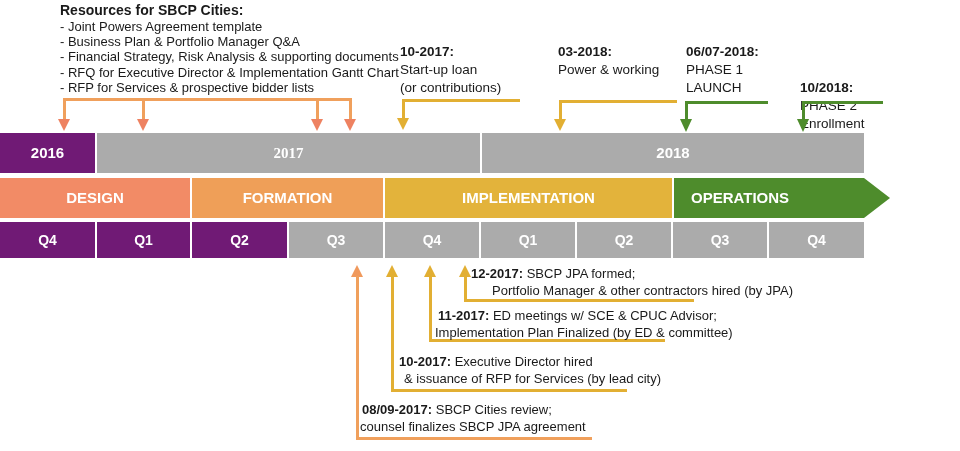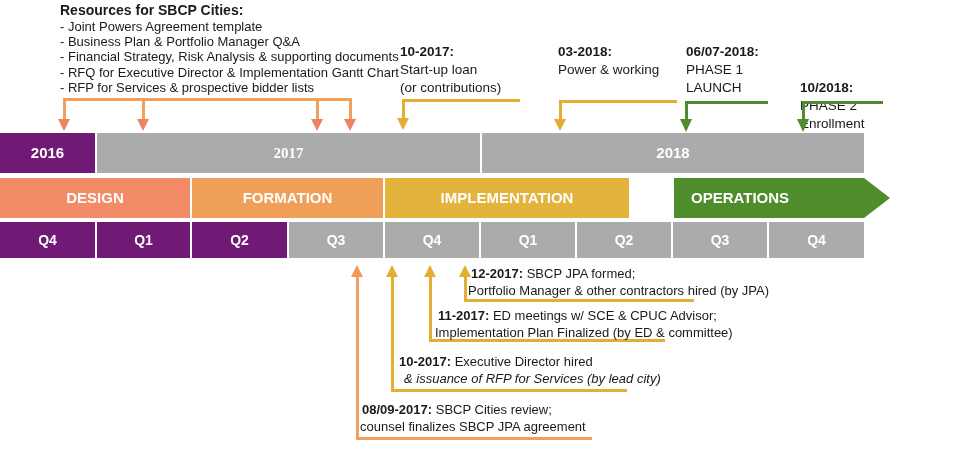--- a/index.html
+++ b/index.html
@@ -110,21 +110,21 @@
   <div class="hline c-green" style="left:802px; top:101px; width:81px;"></div>
   <div class="vline c-green" style="left:802px; top:101px; height:19px;"></div>
   <div class="arrow-down a-green-d" style="left:797px; top:119px;"></div>
 
   <div class="bar year-bar g-light" style="left:0px;   width:95px;">2016</div>
   <div class="bar year-bar g-dark" style="left:97px;  width:383px;font-family:Liberation Serif, serif;">2017</div>
   <div class="bar year-bar g-dark" style="left:482px; width:382px;">2018</div>
 
   <div class="bar phase-bar p-design" style="left:0px;   width:190px;">DESIGN</div>
   <div class="bar phase-bar p-form" style="left:192px; width:191px;">FORMATION</div>
-  <div class="bar phase-bar p-impl" style="left:385px; width:244px;">IMPLEMENTATION</div>
+  <div class="bar phase-bar p-impl" style="left:385px; width:287px;">IMPLEMENTATION</div>
   <div class="bar phase-bar p-ops" style="left:674px; width:190px;">OPERATIONS</div>
   <div class="ops-tip"></div>
 
   <div class="bar quarter-bar g-light" style="left:0px;   width:95px;">Q4</div>
   <div class="bar quarter-bar g-light" style="left:97px;  width:93px;">Q1</div>
   <div class="bar quarter-bar g-light" style="left:192px; width:95px;">Q2</div>
   <div class="bar quarter-bar g-dark" style="left:289px; width:94px;">Q3</div>
   <div class="bar quarter-bar g-dark" style="left:385px; width:94px;">Q4</div>
   <div class="bar quarter-bar g-dark" style="left:481px; width:94px;">Q1</div>
   <div class="bar quarter-bar g-dark" style="left:577px; width:94px;">Q2</div>
@@ -142,31 +142,31 @@
   <div class="arrow-up a-gold-u" style="left:424px; top:265px;"></div>
   <div class="vline c-gold" style="left:429px; top:276px; height:66px;"></div>
   <div class="hline c-gold" style="left:429px; top:339px; width:236px;"></div>
 
   <div class="arrow-up a-gold-u" style="left:459px; top:265px;"></div>
   <div class="vline c-gold" style="left:464px; top:276px; height:26px;"></div>
   <div class="hline c-gold" style="left:464px; top:299px; width:230px;"></div>
 
   <div class="bot-ann" style="left:471px; top:265px;">
     <div><b>12-2017:</b> <span>SBCP JPA formed;</span></div>
-    <div style="margin-left:-3px;">Portfolio Manager &amp; other contractors hired (by JPA)</div>
+    <div style="margin-left:-3px;padding-left:24px;">Portfolio Manager &amp; other contractors hired (by JPA)</div>
   </div>
 
   <div class="bot-ann" style="left:438px; top:307px;">
     <div><b>11-2017:</b> <span>ED meetings w/ SCE &amp; CPUC Advisor;</span></div>
     <div style="margin-left:-3px;">Implementation Plan Finalized (by ED &amp; committee)</div>
   </div>
 
   <div class="bot-ann" style="left:399px; top:353px;">
     <div><b>10-2017:</b> <span>Executive Director hired</span></div>
-    <div style="margin-left:5px;font-style:italic;">&amp; issuance of RFP for Services (by lead city)</div>
+    <div style="margin-left:5px;">&amp; issuance of RFP for Services (by lead city)</div>
   </div>
 
   <div class="bot-ann" style="left:362px; top:401px;">
     <div><b>08/09-2017:</b> <span>SBCP Cities review;</span></div>
     <div style="margin-left:-2px;">counsel finalizes SBCP JPA agreement</div>
   </div>
 
 </div>
 
 </body></html>

